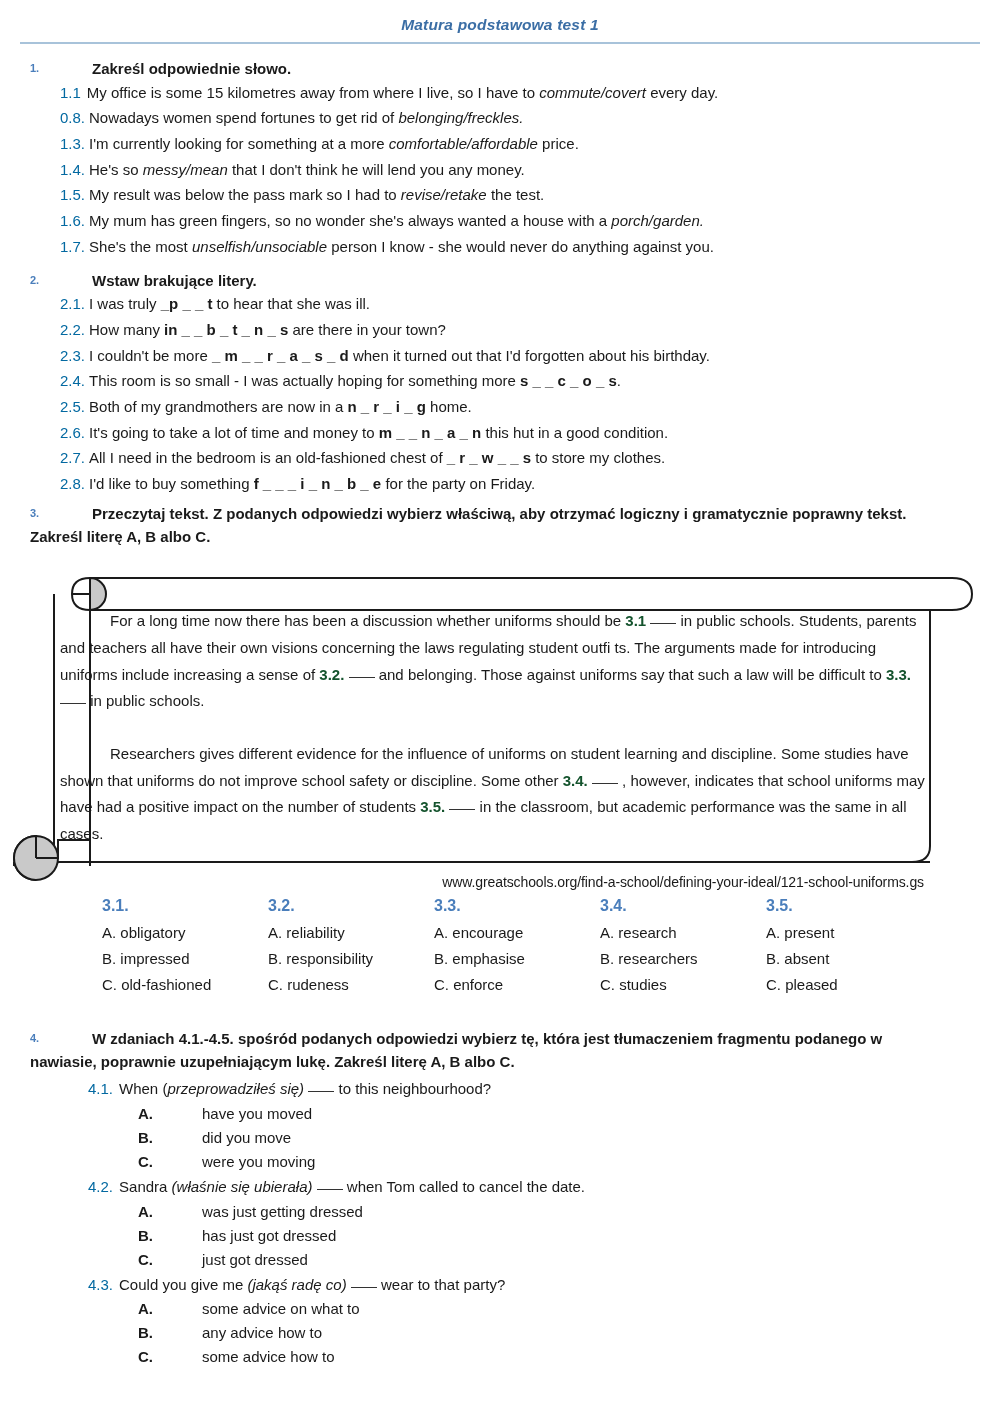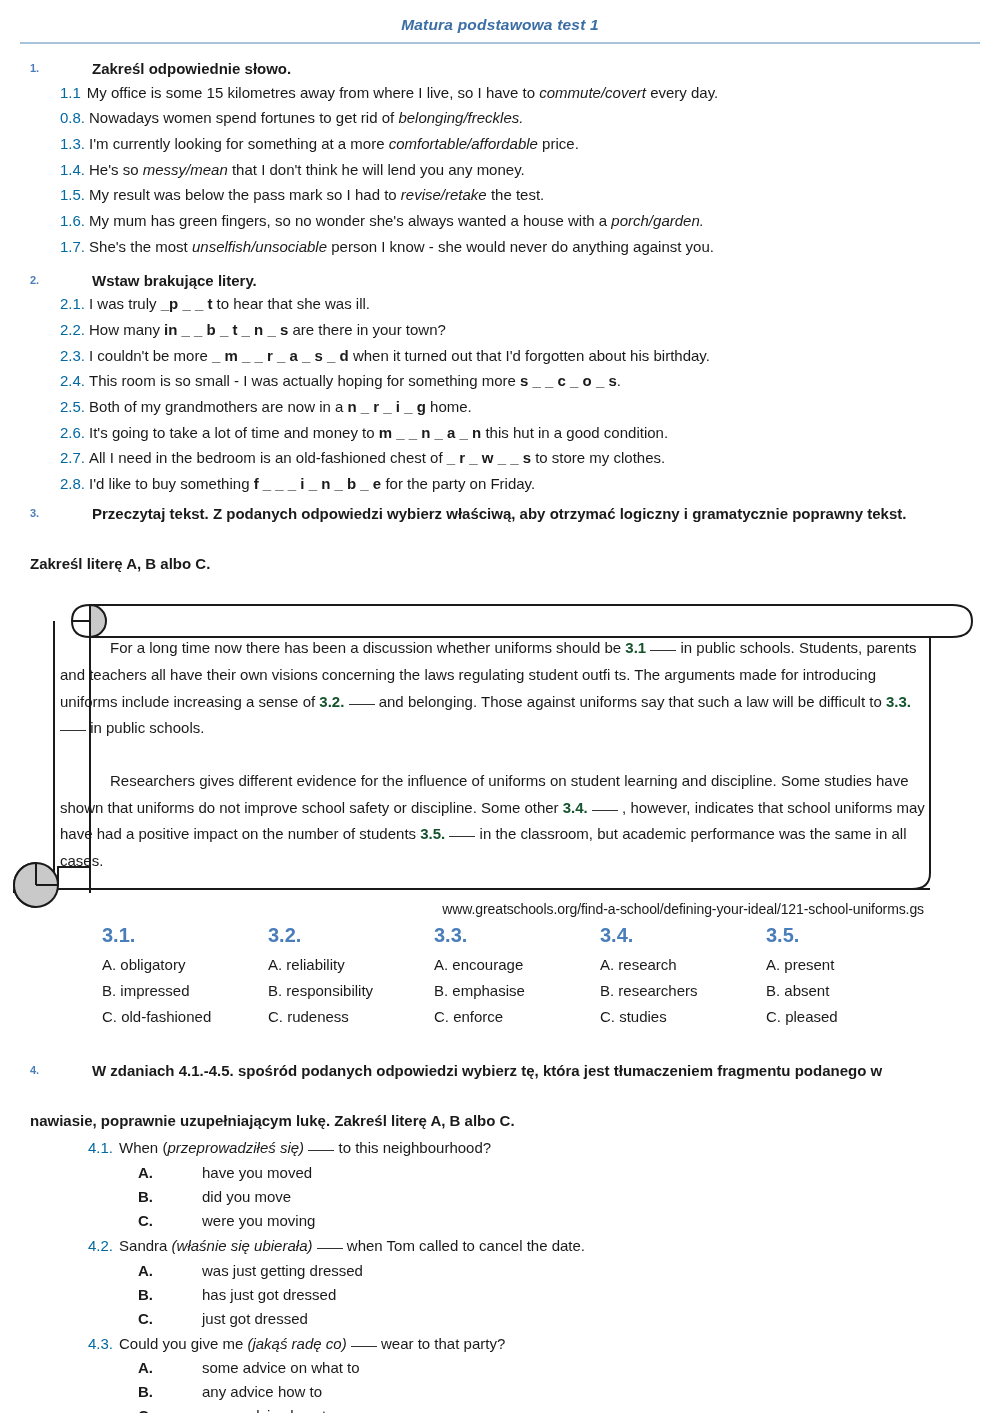--- a/index.html
+++ b/index.html
@@ -64,21 +64,20 @@
     font-size: 15px;
     line-height: 1.5;
     flex: 1;
   }
   .ex-title-wide {
     padding-left: 30px;
     padding-right: 16px;
     font-weight: bold;
     font-size: 15px;
     line-height: 1.5;
-    margin-top: 27px;
   }
 
   .items {
     margin-top: 2px;
   }
   .item {
     display: flex;
     align-items: flex-start;
     padding-left: 60px;
     padding-right: 20px;
@@ -149,21 +148,21 @@
     padding-left: 102px;
     margin-top: 6px;
   }
   .opt-col {
     width: 166px;
     flex: 0 0 166px;
   }
   .opt-col-head {
     color: #4a7ebb;
     font-weight: bold;
-    font-size: 20px;
+    font-size: 16px;
     margin-bottom: 9px;
   }
   .opt-line {
     font-size: 15px;
     margin-bottom: 9px;
   }
 
   
   .ans {
     display: flex;

